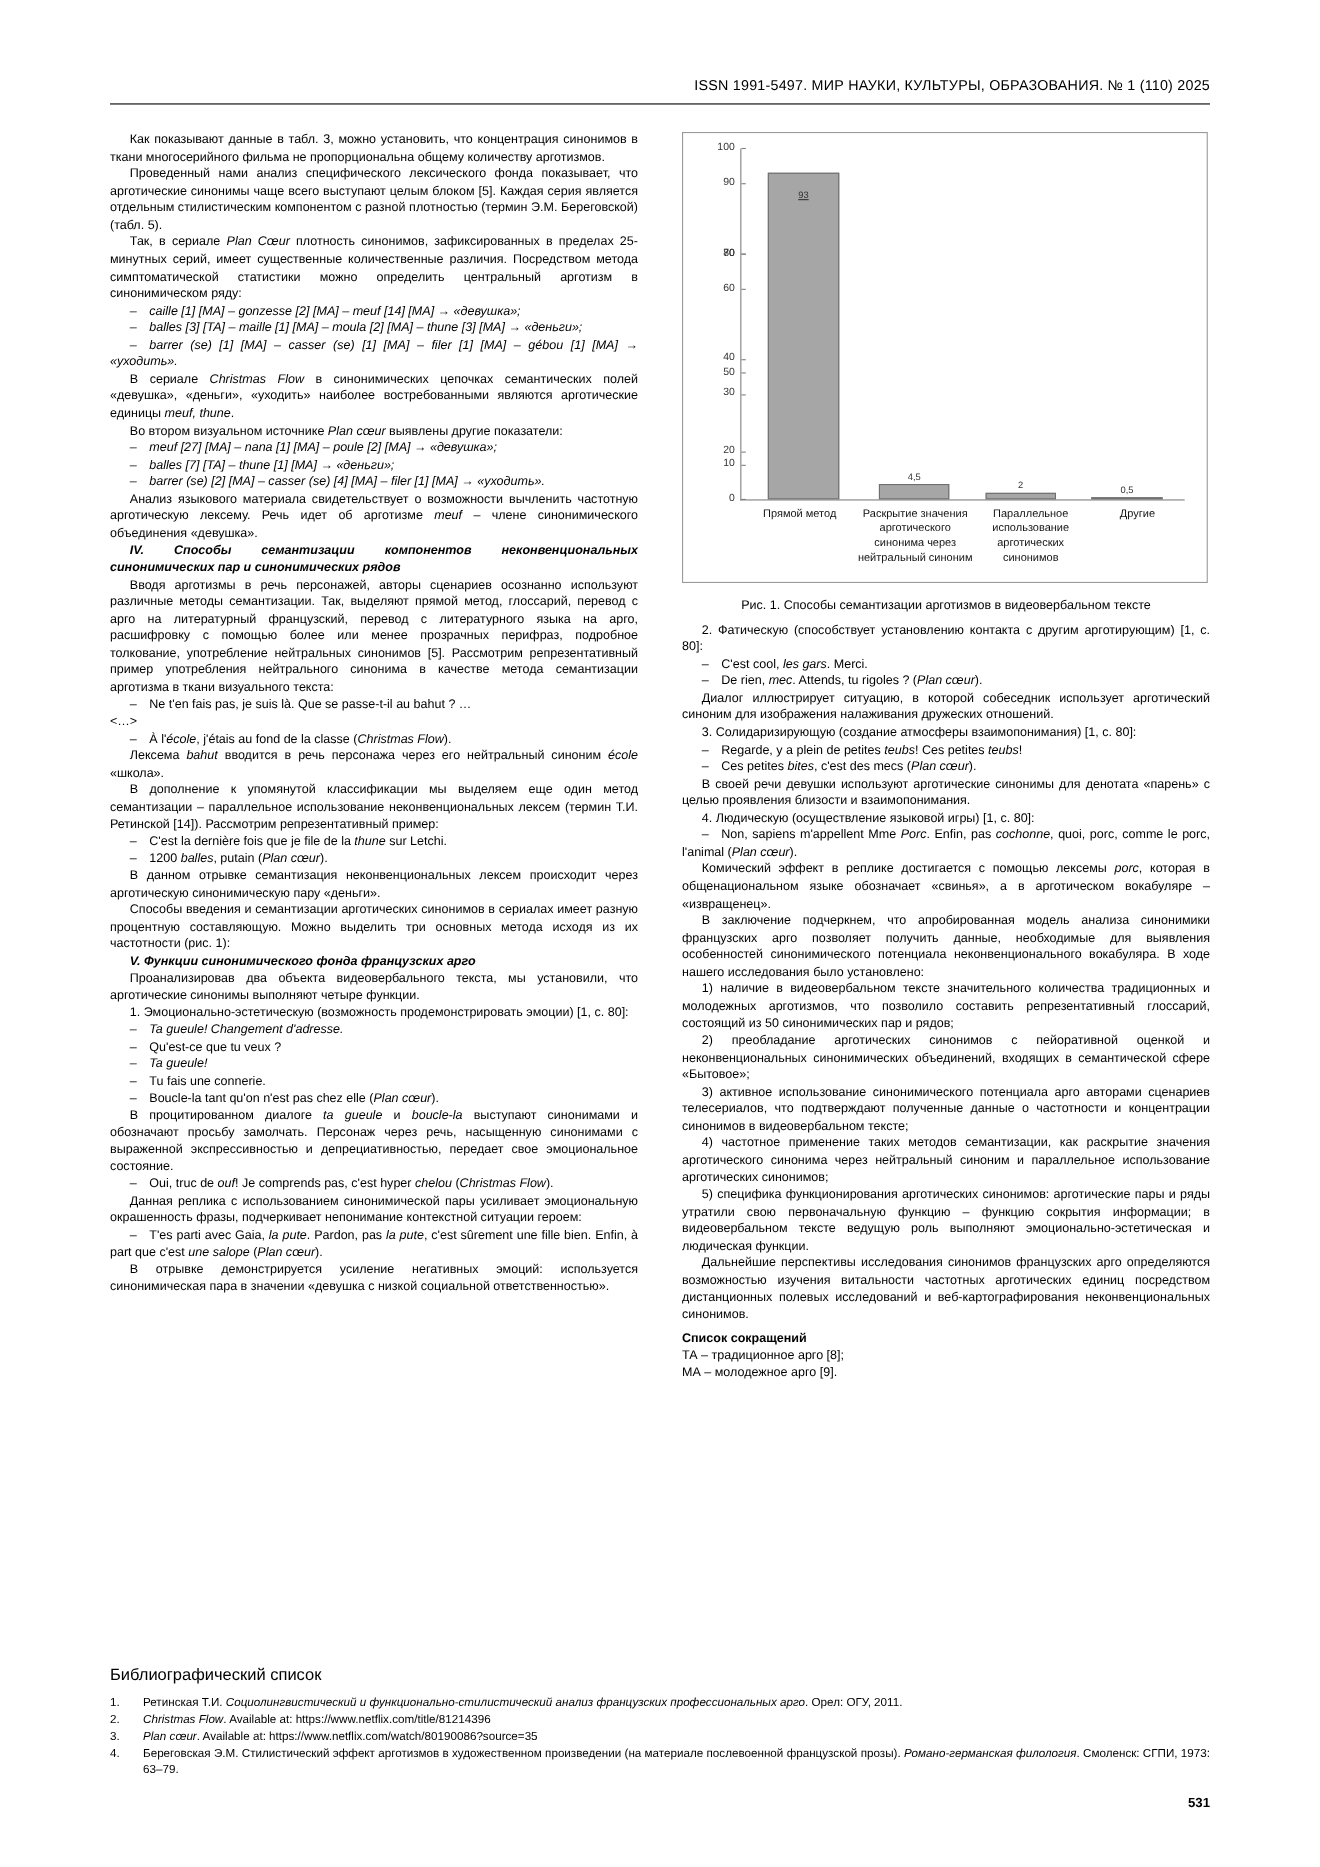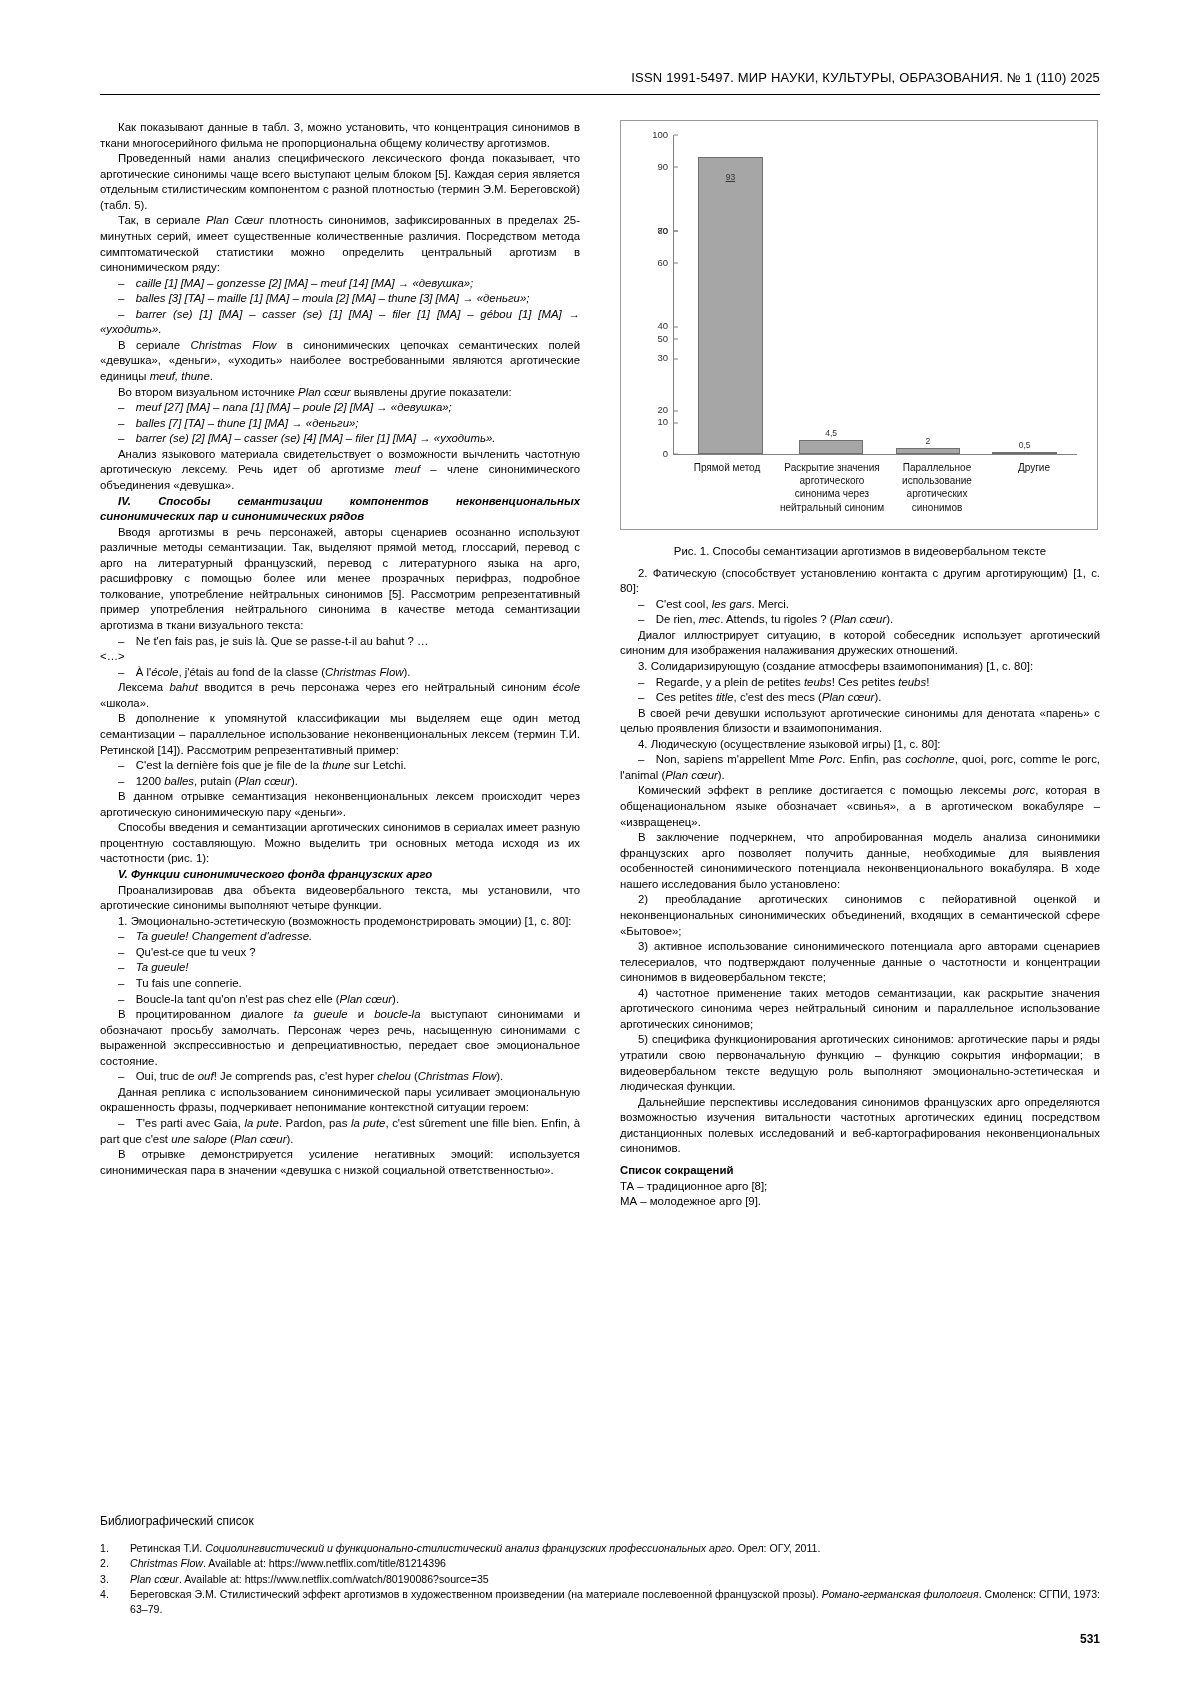--- a/index.html
+++ b/index.html
@@ -157,21 +157,21 @@
     position: absolute;
     right: 100px;
     top: 1632px;
     font-size: 12px;
     font-weight: bold;
   }
   .biblio-title {
     position: absolute;
     left: 100px;
     top: 1514px;
-    font-size: 12px;
+    font-size: 15px;
   }
   .spacer6 { height: 6px; }
 </style>
 </head>
 <body>
 
 <div class="page">
 
   <div class="header">ISSN 1991-5497. МИР НАУКИ, КУЛЬТУРЫ, ОБРАЗОВАНИЯ.  № 1 (110) 2025</div>
   <div class="header-rule"></div>
@@ -258,26 +258,27 @@
       </div>
 
       <div class="spacer6"></div>
 
       <p>2. Фатическую (способствует установлению контакта с другим арготирующим) [1, с. 80]:</p>
       <p class="dash"><span>– C'est cool, </span><span class="it">les gars</span><span>. Merci.</span></p>
       <p class="dash"><span>– De rien, </span><span class="it">mec</span><span>. Attends, tu rigoles ? (</span><span class="it">Plan cœur</span><span>).</span></p>
       <p>Диалог иллюстрирует ситуацию, в которой собеседник использует арготический синоним для изображения налаживания дружеских отношений.</p>
       <p>3. Солидаризирующую (создание атмосферы взаимопонимания) [1, с. 80]:</p>
       <p class="dash"><span>– Regarde, y a plein de petites </span><span class="it">teubs</span><span>! Ces petites </span><span class="it">teubs</span><span>!</span></p>
-      <p class="dash"><span>– Ces petites </span><span class="it">title</span><span>, c'est des mecs (</span><span class="it">Plan cœur</span><span>).</span></p>
+      <p class="dash"><span>– Ces petites </span><span class="it">bites</span><span>, c'est des mecs (</span><span class="it">Plan cœur</span><span>).</span></p>
       <p>В своей речи девушки используют арготические синонимы для денотата «парень» с целью проявления близости и взаимопонимания.</p>
       <p>4. Людическую (осуществление языковой игры) [1, с. 80]:</p>
       <p class="dash"><span>– Non, sapiens m'appellent Mme </span><span class="it">Porc</span><span>. Enfin, pas </span><span class="it">cochonne</span><span>, quoi, porc, comme le porc, l'animal (</span><span class="it">Plan cœur</span><span>).</span></p>
       <p><span>Комический эффект в реплике достигается с помощью лексемы </span><span class="it">porc</span><span>, которая в общенациональном языке обозначает «свинья», а в арготическом вокабуляре – «извращенец».</span></p>
       <p>В заключение подчеркнем, что апробированная модель анализа синонимики французских арго позволяет получить данные, необходимые для выявления особенностей синонимического потенциала неконвенционального вокабуляра. В ходе нашего исследования было установлено:</p>
+      <p>1) наличие в видеовербальном тексте значительного количества традиционных и молодежных арготизмов, что позволило составить репрезентативный глоссарий, состоящий из 50 синонимических пар и рядов;</p>
       <p>2) преобладание арготических синонимов с пейоративной оценкой и неконвенциональных синонимических объединений, входящих в семантической сфере «Бытовое»;</p>
       <p>3) активное использование синонимического потенциала арго авторами сценариев телесериалов, что подтверждают полученные данные о частотности и концентрации синонимов в видеовербальном тексте;</p>
       <p>4) частотное применение таких методов семантизации, как раскрытие значения арготического синонима через нейтральный синоним и параллельное использование арготических синонимов;</p>
       <p>5) специфика функционирования арготических синонимов: арготические пары и ряды утратили свою первоначальную функцию – функцию сокрытия информации; в видеовербальном тексте ведущую роль выполняют эмоционально-эстетическая и людическая функции.</p>
       <p>Дальнейшие перспективы исследования синонимов французских арго определяются возможностью изучения витальности частотных арготических единиц посредством дистанционных полевых исследований и веб-картографирования неконвенциональных синонимов.</p>
       <div class="spacer6"></div>
       <p class="noindent" style="font-weight:bold;">Список сокращений</p>
       <p class="noindent">ТА – традиционное арго [8];</p>
       <p class="noindent">МА – молодежное арго [9].</p>
     </div>

